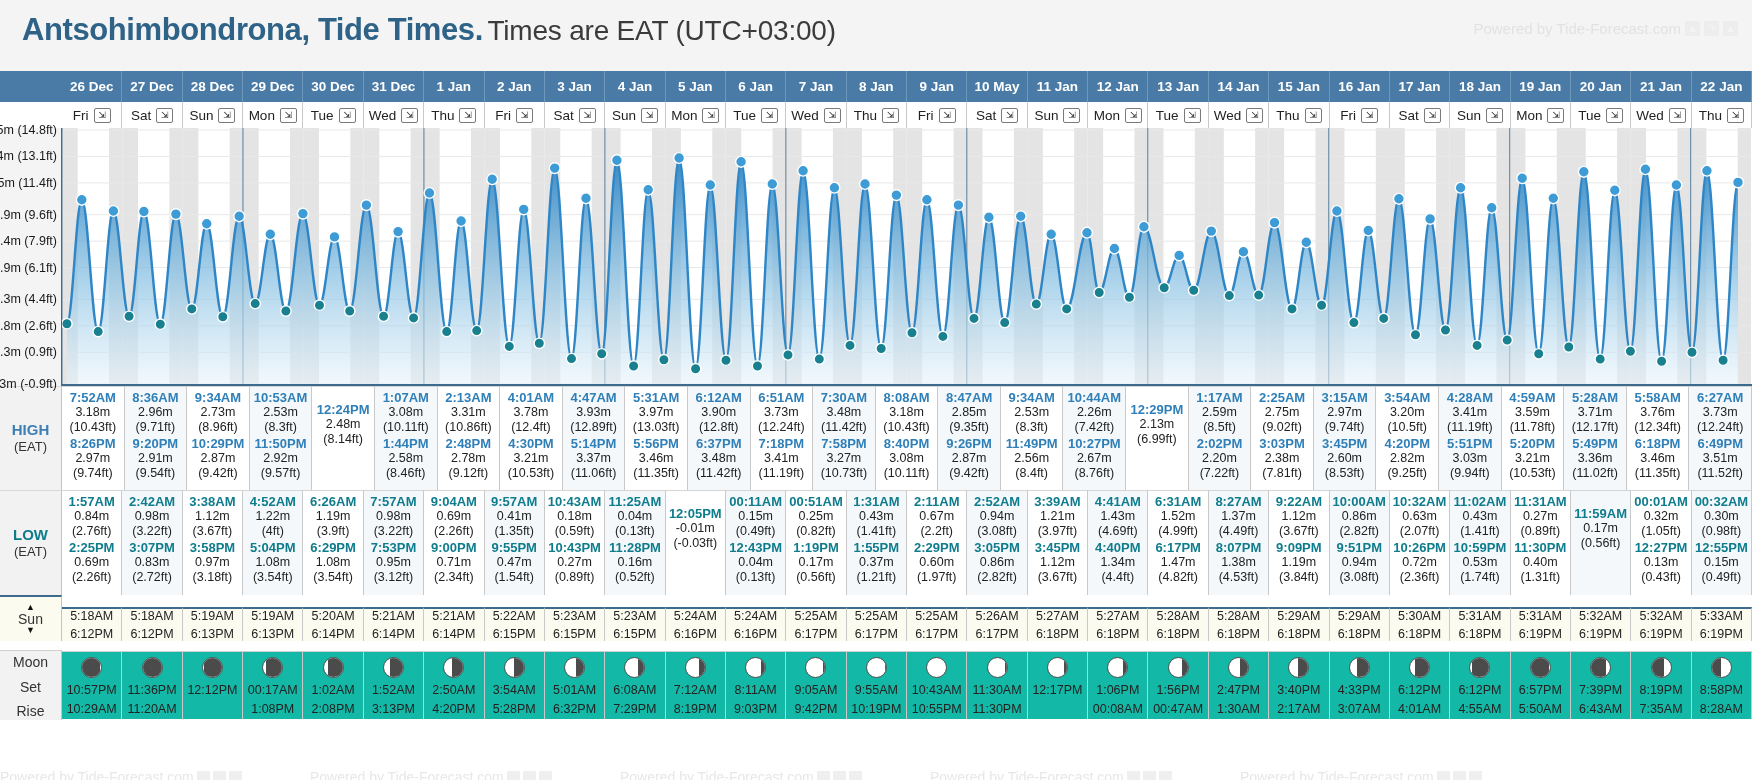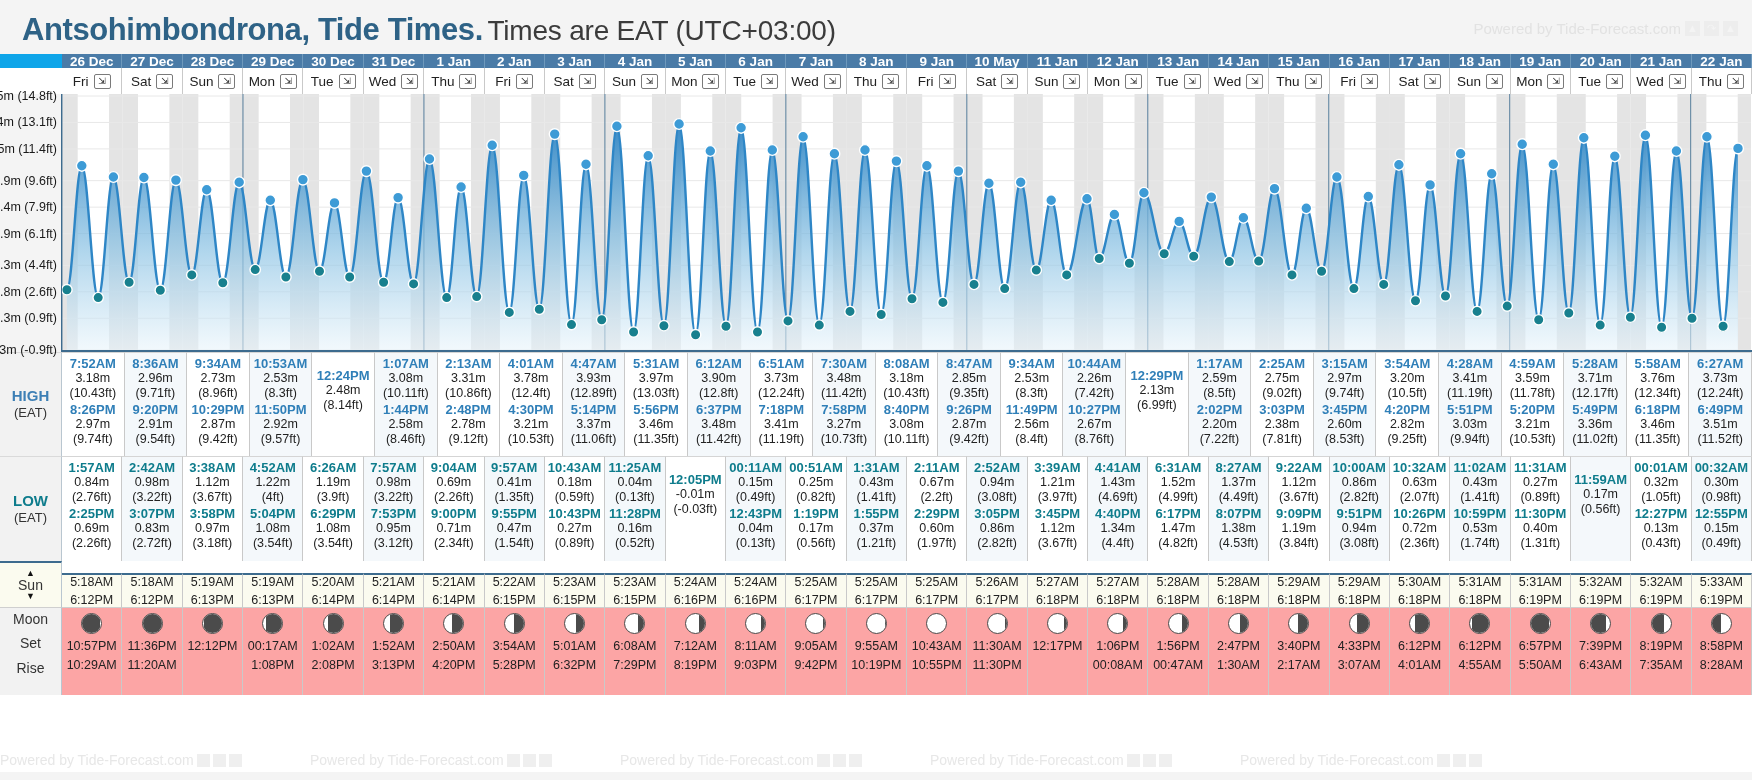--- a/index.html
+++ b/index.html
@@ -8,21 +8,21 @@
     width: 1752px; height: 780px;
     overflow: hidden;
     background: #f4f4f4;
     font-family: "Liberation Sans", sans-serif;
   }
   #app { position: relative; width: 1752px; height: 780px; background: #f4f4f4; }
 
   
   .titlebar {
     position: relative;
-    height: 54px;
+    height: 71px;
     padding: 12px 0 0 22px;
     background: #f4f4f4;
   }
   .title-main {
     font-size: 31px; font-weight: bold; color: #2e6286;
     letter-spacing: -0.4px;
   }
   .title-sub {
     font-size: 28px; font-weight: normal; color: #3b3b3b;
     letter-spacing: -0.2px;
@@ -52,21 +52,21 @@
   .leftcol {
     width: 62px; min-width: 62px; flex: 0 0 62px;
     background: #f2f2f2;
     border-right: 1px solid #b9c6d0;
     display: flex; flex-direction: column;
     align-items: center; justify-content: center;
     text-align: center;
   }
 
   
-  .hdr-row { background: #0ea5e9; height: 14px; align-items: center; }
+  .hdr-row { background: #8b5cf6; height: 31px; }
   .hdr-left { background: #4a7ba7; border-right: 1px solid #4a7ba7; }
   .daycell {
     flex: 1 1 0; min-width: 0;
     color: #ffffff; font-size: 13.5px; font-weight: bold;
     display: flex; align-items: center; justify-content: center;
     border-right: 1px solid #6e99bc;
     background: #4a7ba7;
     white-space: nowrap;
   }
 
@@ -147,29 +147,29 @@
     border-right: 1px solid #c9c9c9;
     border-top: 2px solid #3d6b8e;
     display: flex; flex-direction: column;
     align-items: center; justify-content: center;
     font-size: 12.5px; color: #222; line-height: 1.45;
   }
   .sunlbl { font-size: 14px; color: #333; line-height: 1.0; }
   .caret { font-size: 9px; color: #111; line-height: 1; }
 
   
-  .moon-row { height: 88px; }
+  .moon-row { height: 88px; align-items: center; }
   .moon-left {
     background: #f2f2f2; border-top: 1px solid #cfcfcf;
     justify-content: flex-start; padding-top: 4px; gap: 9px;
   }
   .mlbl { font-size: 14px; color: #333; line-height: 1.1; }
   .mooncell {
     flex: 1 1 0; min-width: 0;
-    background: #fca5a5;
+    background: #14b8a6;
     border-right: 1px solid #c9c9c9;
     border-top: 1px solid #cfcfcf;
     display: flex; flex-direction: column;
     align-items: center; justify-content: flex-start;
     padding-top: 5px;
     font-size: 12.5px; color: #222; line-height: 1.5;
   }
   .moon-glyph {
     width: 21px; height: 21px; border-radius: 50%;
     border: 1px solid #4b4b4b; position: relative; overflow: hidden;

